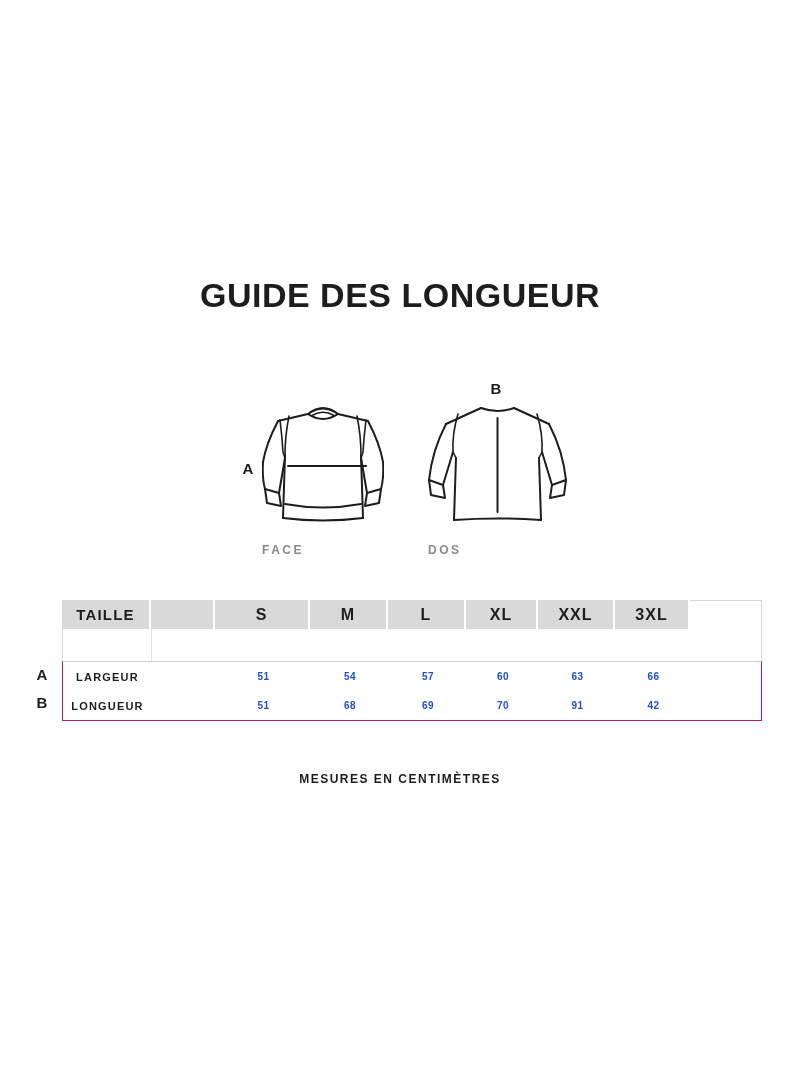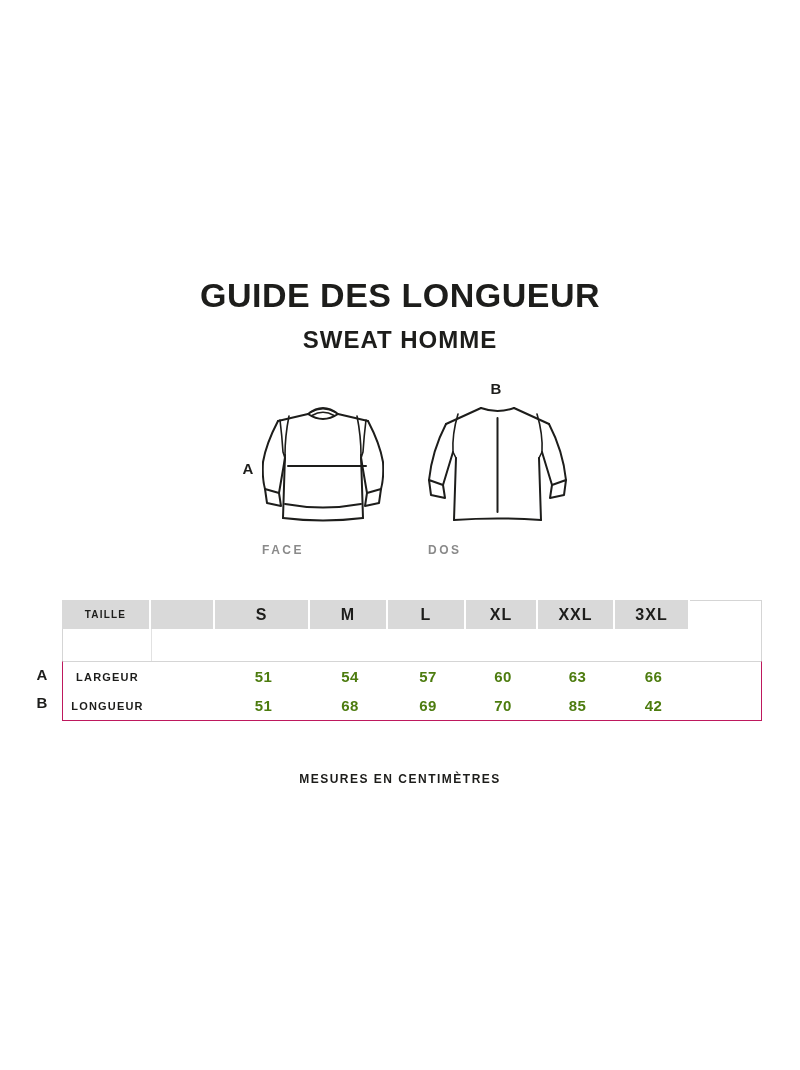--- a/index.html
+++ b/index.html
@@ -28,60 +28,59 @@
   }
 
   .size-table { position:absolute; left:62px; top:600px; width:700px; }
   .trow { display:grid; grid-template-columns:89px 64px 95px 78px 78px 72px 77px 75px auto; }
   .thead { height:29px; }
   .thead .hcell {
     background:#d9d9d9; border-right:2px solid #ffffff;
     display:flex; align-items:center; justify-content:center;
     font-weight:700; font-size:16px; letter-spacing:1px; color:#1d1d1b;
   }
-  .thead .hcell.small { font-size:10px; letter-spacing:1.2px; }
+  .thead .hcell.small { font-size:15px; letter-spacing:1.2px; }
   .thead .hcell.tail {
     background:transparent; border:none;
     border-top:1px solid #d5d5d5; border-right:1px solid #d5d5d5;
   }
   .spacer-row {
     height:32px; border-left:1px solid #d5d5d5; border-right:1px solid #d5d5d5;
     display:flex;
   }
   .spacer-row .col1-line { width:89px; height:100%; border-right:1px solid #e2e2e2; }
   .tbody {
     border:1px solid #be185d; border-top:1px solid #d5d5d5;
   }
   .tbody .trow { height:29px; }
   .tbody .cell {
     display:flex; align-items:center; justify-content:center;
   }
   .tbody .row-label { font-size:11px; font-weight:700; letter-spacing:1.2px; color:#1d1d1b; }
-  .tbody .val { font-size:15px; font-weight:700; color:#4d7c0f; letter-spacing:0.5px; }
+  .tbody .val { font-size:10px; font-weight:700; color:#1d4ed8; letter-spacing:0.5px; }
 
   .row-marker {
     position:absolute; left:33px; width:18px; text-align:center;
     font-size:15px; font-weight:800; color:#1d1d1b;
   }
 
   .page-footer {
     position:absolute; top:772px; left:0; width:800px; text-align:center;
     font-size:12px; font-weight:700; letter-spacing:1.5px; color:#1d1d1b;
   }
 
   .lineart { stroke:#1d1d1b; fill:none; stroke-width:2; stroke-linejoin:round; stroke-linecap:round; }
   .lineart.thin { stroke-width:1.6; }
 </style>
 </head>
 <body>
 
 <div class="canvas">
 
   <div class="page-title">GUIDE DES LONGUEUR</div>
-  <div class="page-subtitle">SWEAT HOMME</div>
 
   <div class="diagram" style="left:262px; top:400px; width:122px; height:124px;">
     <svg width="122" height="124" viewBox="0 0 122 124">
 
       <path class="lineart" d="M46,14 Q61,2 76,14"></path>
       <path class="lineart thin" d="M48,12.5 Q61,5 74,12.5"></path>
       <path class="lineart thin" d="M50,15.5 Q61,9 72,15.5"></path>
       <path class="lineart" d="M46,14 Q61,24 76,14"></path>
 
       <path class="lineart" d="M46,14 L16,21"></path>
@@ -170,21 +169,21 @@
         <div class="cell val">66</div>
         <div class="cell"></div>
       </div>
       <div class="trow">
         <div class="cell row-label">LONGUEUR</div>
         <div class="cell"></div>
         <div class="cell val">51</div>
         <div class="cell val">68</div>
         <div class="cell val">69</div>
         <div class="cell val">70</div>
-        <div class="cell val">85</div>
+        <div class="cell val">91</div>
         <div class="cell val">42</div>
         <div class="cell"></div>
       </div>
     </div>
   </div>
 
   <div class="row-marker" style="top:666px;">A</div>
   <div class="row-marker" style="top:694px;">B</div>
 
   <div class="page-footer">MESURES EN CENTIMÈTRES</div>

